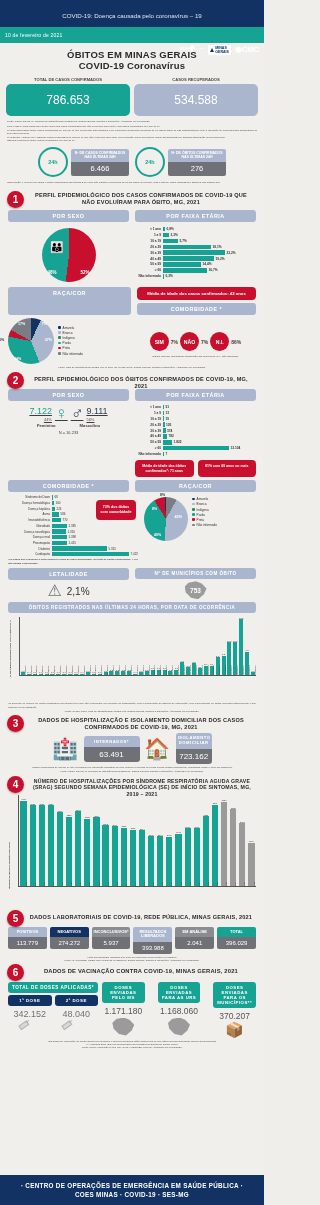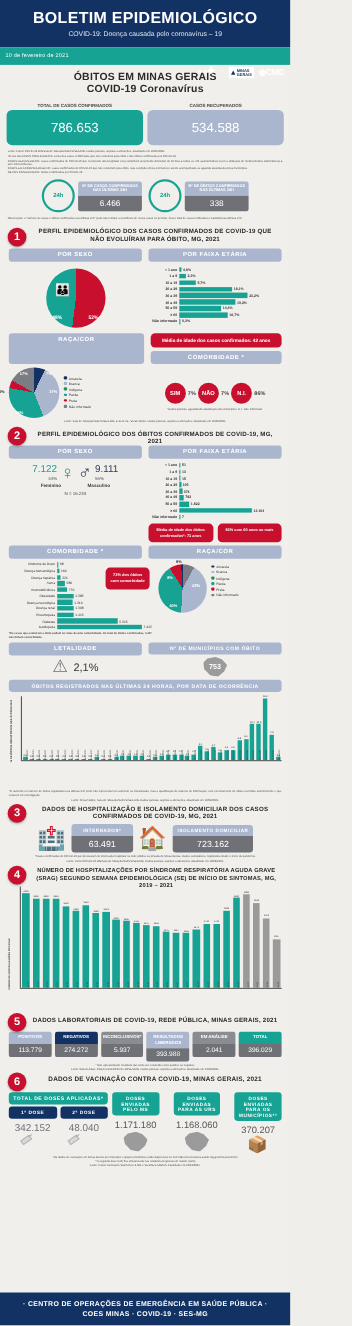--- a/index.html
+++ b/index.html
@@ -107,21 +107,20 @@
   .syringe .n{position:absolute;left:10px;top:1.6px;width:4px;height:.8px;background:#b5b5b5;}
   .mgmap{width:22px;height:18px;background:#9b9b9b;
          clip-path:polygon(18% 8%,52% 0,78% 12%,100% 40%,88% 72%,62% 100%,30% 92%,6% 62%,0 30%);}
 </style>
 </head>
 <body>
 
 <div class="page">
 
   <div class="hdr">
-    <h1>BOLETIM EPIDEMIOLÓGICO</h1>
     <h2>COVID-19: Doença causada pelo coronavírus – 19</h2>
   </div>
   <div class="ribbon">
     <div class="date">10 de fevereiro de 2021</div>
     <div class="logos">
       <div class="logo-sus">
         <span>SUS</span>
         <span class="cross"></span>
       </div>
       <span style="color:#fff;font-size:5px;">—</span>
@@ -167,21 +166,21 @@
       <div class="ico">24h</div>
       <div class="col">
         <div class="cap">Nº DE CASOS CONFIRMADOS NAS ÚLTIMAS 24H</div>
         <div class="val">6.466</div>
       </div>
     </div>
     <div class="grp">
       <div class="ico">24h</div>
       <div class="col">
         <div class="cap">Nº DE ÓBITOS CONFIRMADOS NAS ÚLTIMAS 24H</div>
-        <div class="val">338</div>
+        <div class="val">276</div>
       </div>
     </div>
   </div>
 
   <div style="padding:4px 7px 0;">
     <div class="fine">Observação: o "número de casos e óbitos confirmados nas últimas 24h" pode não retratar a ocorrência de novos casos no período, mas o total de casos notificados a SES/MG nas últimas 24h.</div>
   </div>
 
   <div style="position:relative;margin-top:6px;height:16px;">
     <div class="badge-num" style="left:7px;top:0;">1</div>
@@ -302,21 +301,21 @@
     <div class="sec-title" style="font-size:5.6px;line-height:7px;padding:2px 10px 0 28px;">PERFIL EPIDEMIOLÓGICO DOS ÓBITOS CONFIRMADOS DE COVID-19, MG, 2021</div>
   </div>
 
   <div style="display:flex;padding:3px 8px 0;gap:6px;">
     <div class="pill" style="flex:1;">POR SEXO</div>
     <div class="pill" style="flex:1;">POR FAIXA ETÁRIA</div>
   </div>
 
   <div style="display:flex;padding:4px 8px 0;gap:6px;">
     <div style="flex:1;">
-      <div style="display:flex;align-items:center;justify-content:center;gap:3px;">
+      <div style="display:flex;align-items:flex-end;justify-content:center;gap:3px;text-decoration:underline;">
         <div style="text-align:right;">
           <div style="color:#16a394;font-size:9px;">7.122</div>
           <div style="font-size:4px;color:#555;margin-top:1px;">44%</div>
         </div>
         <div style="color:#16a394;font-size:17px;line-height:17px;">♀</div>
         <div style="color:#2c3e5c;font-size:17px;line-height:17px;">♂</div>
         <div style="text-align:left;">
           <div style="color:#2c3e5c;font-size:9px;">9.111</div>
           <div style="font-size:4px;color:#555;margin-top:1px;">56%</div>
         </div>
@@ -626,21 +625,21 @@
     <div class="badge-num" style="left:7px;top:-1px;">3</div>
     <div class="sec-title" style="font-size:5.6px;line-height:7px;padding:1px 10px 0 28px;">DADOS DE HOSPITALIZAÇÃO E ISOLAMENTO DOMICILIAR DOS CASOS CONFIRMADOS DE COVID-19, MG, 2021</div>
   </div>
   <div style="display:flex;align-items:center;justify-content:center;gap:5px;padding:3px 8px 0;">
     <div style="font-size:21px;color:#8c8c8c;line-height:21px;">🏥</div>
     <div style="width:56px;">
       <div class="pill" style="border-radius:3px 3px 0 0;font-size:4.2px;">INTERNADOS*</div>
       <div style="background:#6f7177;color:#fff;font-size:8px;text-align:center;padding:3px 0;border-radius:0 0 3px 3px;">63.491</div>
     </div>
     <div style="font-size:21px;color:#8c8c8c;line-height:21px;">🏠</div>
-    <div style="width:73px;">
+    <div style="width:36px;">
       <div class="pill" style="border-radius:3px 3px 0 0;font-size:4.2px;line-height:4.8px;">ISOLAMENTO DOMICILIAR</div>
       <div style="background:#6f7177;color:#fff;font-size:8px;text-align:center;padding:3px 0;border-radius:0 0 3px 3px;">723.162</div>
     </div>
   </div>
   <div style="padding:2px 10px 0;">
     <div class="fine c">*Casos confirmados de COVID-19 que precisaram de internação hospitalar na rede pública ou privada de Minas Gerais. Dados cumulativos, registrados desde o início da pandemia.</div>
     <div class="fine c" style="margin-top:1px;">Fonte: Painel COVID-19 MG/Sala de Situação/SubVS/SES/MG. Dados parciais, sujeitos a alterações. Atualizado em 10/02/2021.</div>
   </div>
 
   <div style="position:relative;margin-top:3px;height:15px;">

